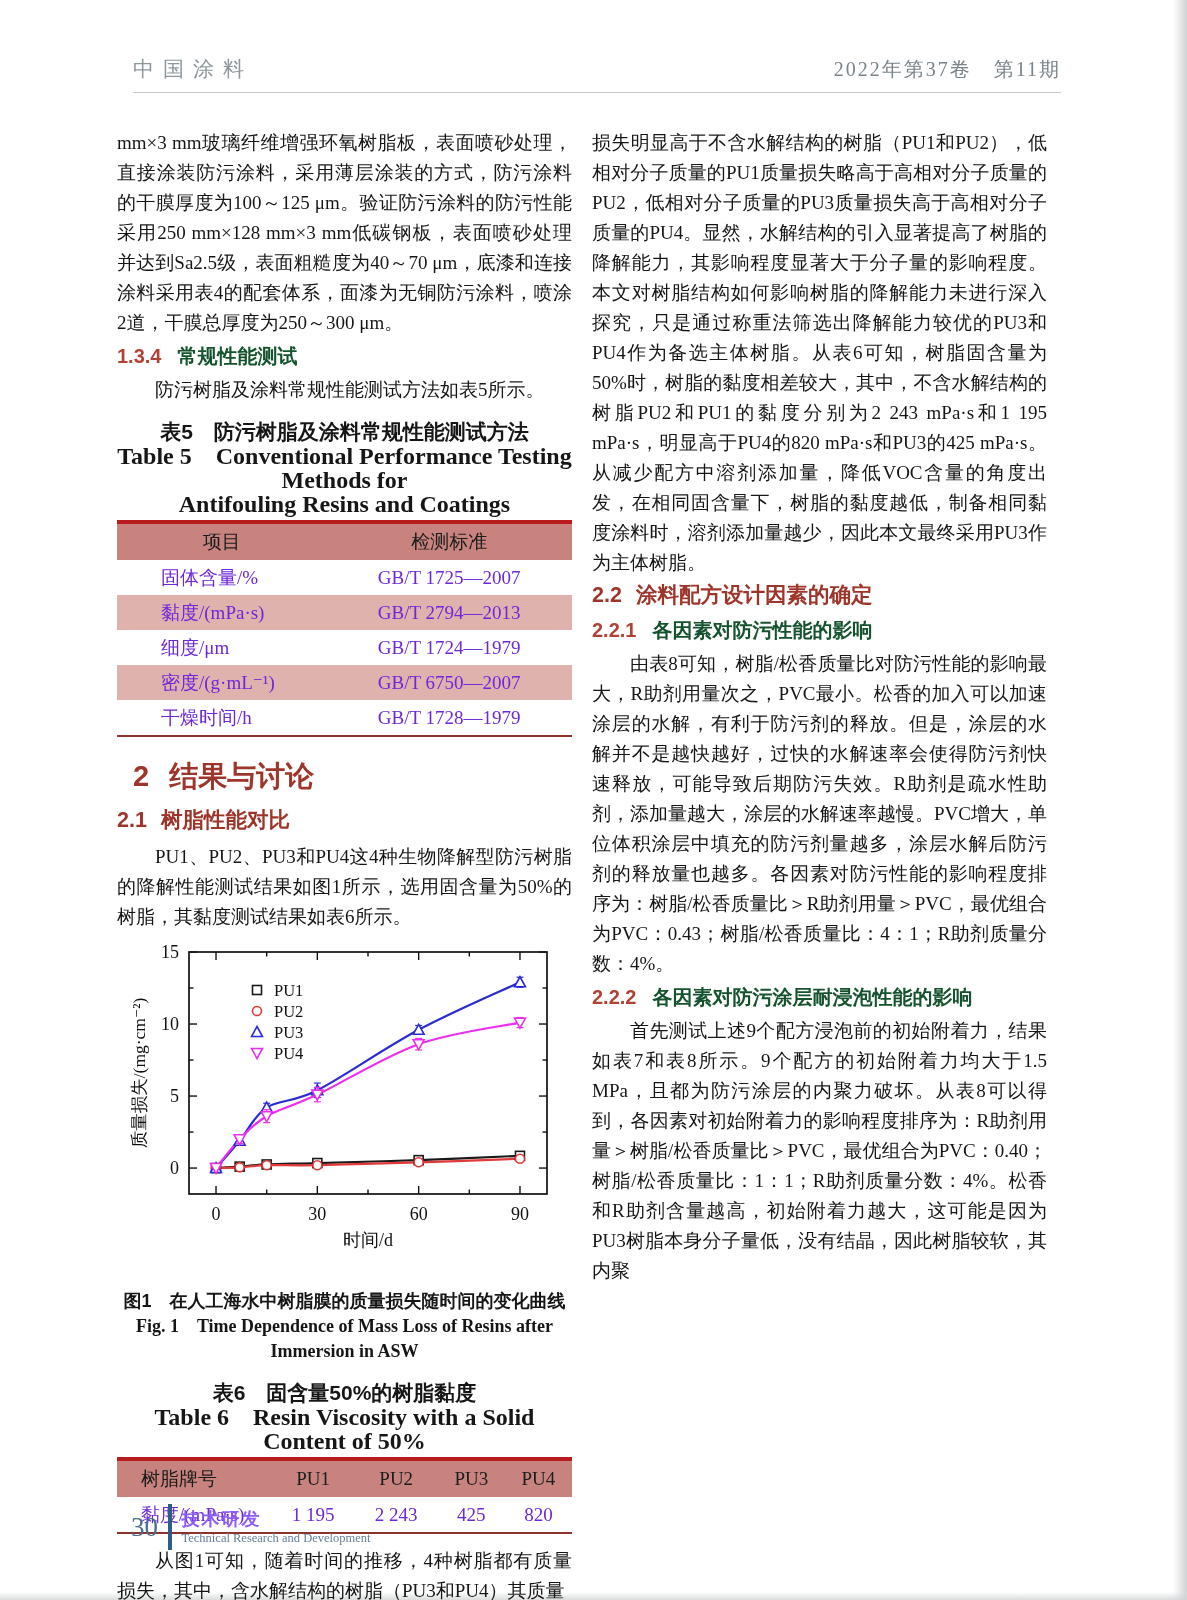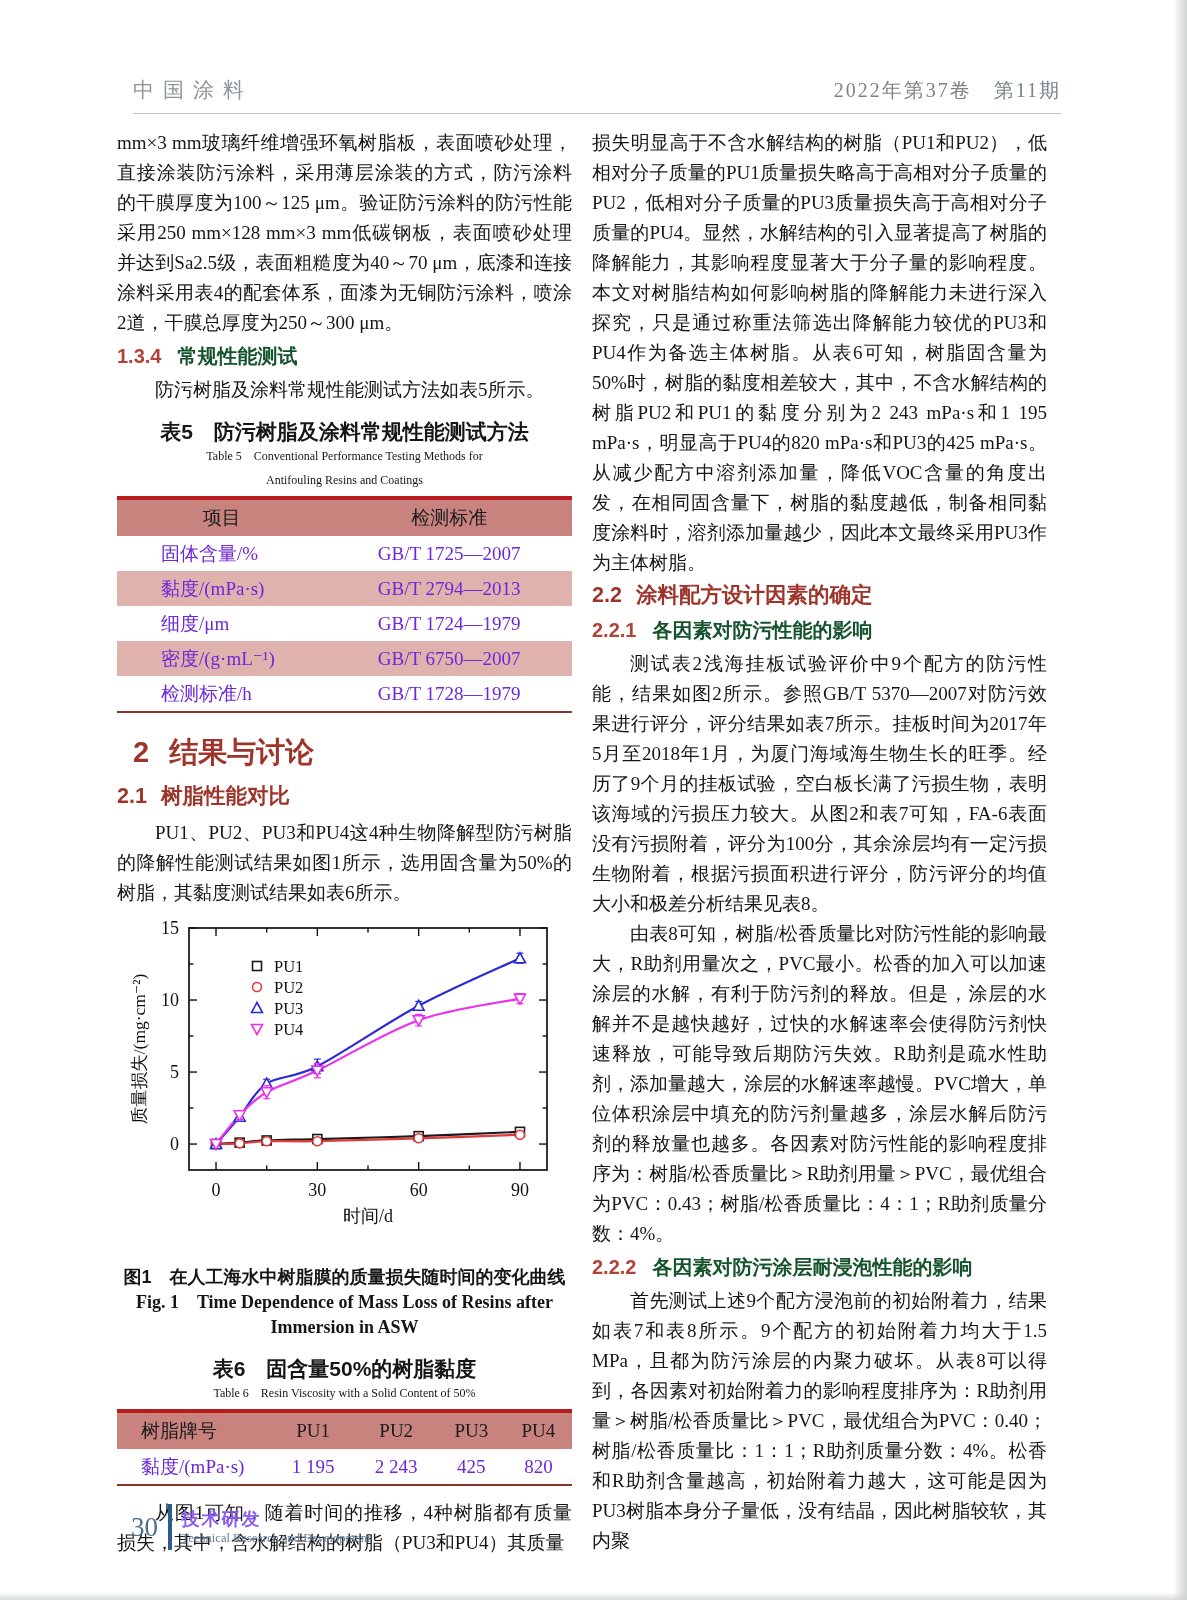--- a/index.html
+++ b/index.html
@@ -2,42 +2,42 @@
 <html><head>
 <meta charset="utf-8">
 <style>
   html,body{margin:0;padding:0;background:#ffffff;}
   .page{position:relative;width:1187px;height:1600px;background:#ffffff;overflow:hidden;
         font-family:"Liberation Serif","DejaVu Serif",serif;color:#161616;}
   .edge-r{position:absolute;top:0;right:0;width:14px;height:100%;
           background:linear-gradient(to right,rgba(205,209,210,0),rgba(200,204,205,.85));}
   .edge-b{position:absolute;bottom:0;left:0;width:100%;height:8px;
           background:linear-gradient(to bottom,rgba(215,218,219,0),rgba(208,211,212,.8));}
-  .page-header{position:absolute;top:76px;left:133px;right:126px;display:flex;
+  .page-header{position:absolute;top:55px;left:133px;right:126px;display:flex;
                justify-content:space-between;align-items:center;
                border-bottom:1.5px solid #c2c9cc;padding-bottom:9px;}
   .journal{font-size:21px;color:#8d969b;letter-spacing:9px;}
   .issue{font-size:20px;color:#79838a;letter-spacing:2px;}
   .columns{position:absolute;top:128px;left:117px;width:930px;display:flex;gap:20px;}
   .col{width:455px;}
   p.body{font-size:19px;line-height:30px;text-align:justify;margin:0;}
   p.indent{text-indent:2em;}
   .h1{font-family:"Liberation Sans","DejaVu Sans",sans-serif;font-weight:700;font-size:29px;
       color:#9e352b;margin:20px 16px 8px;}
   .h1 .num{margin-right:20px;}
   .h2{font-family:"Liberation Sans","DejaVu Sans",sans-serif;font-weight:700;font-size:21.5px;
       color:#9e352b;margin:2px 0 8px;}
   .h2 .num{margin-right:14px;}
   .h3{font-family:"Liberation Sans","DejaVu Sans",sans-serif;font-size:20px;margin:5px 0 5px;}
   .h3 .num{color:#b04336;font-weight:700;margin-right:16px;}
   .h3 .ttl{color:#14532d;font-weight:600;}
   .tablecap{text-align:center;margin:14px 0 4px;}
   .tablecap .zh{font-family:"Liberation Sans","DejaVu Sans",sans-serif;font-weight:700;
                 font-size:21px;line-height:25px;}
-  .tablecap .en{font-weight:400;font-size:12px;line-height:24px;}
+  .tablecap .en{font-weight:700;font-size:24px;line-height:24px;}
   table.ptable{width:100%;border-collapse:collapse;margin:2px 0 0;
                border-top:4px solid #b91c1c;border-bottom:2px solid #8e332c;font-size:19px;}
   table.ptable th{background:#c8837f;font-weight:400;padding:5px 2px;text-align:center;color:#1c1c1c;}
   table.ptable td{padding:4.5px 2px;color:#6d28d9;}
   table.ptable tbody tr:nth-child(even) td{background:#e0b2ae;}
   table.t5 th:first-child,table.t5 td:first-child{width:46%;}
   table.t5 td:first-child{text-align:left;padding-left:44px;}
   table.t5 td:last-child{text-align:center;}
   table.t6 td:first-child,table.t6 th:first-child{width:34%;text-align:left;padding-left:24px;}
   table.t6 th:first-child{text-align:left;}
@@ -101,21 +101,21 @@
             </tr>
             <tr>
               <td>细度/μm</td>
               <td>GB/T 1724—1979</td>
             </tr>
             <tr>
               <td>密度/(g·mL⁻¹)</td>
               <td>GB/T 6750—2007</td>
             </tr>
             <tr>
-              <td>检测标准/h</td>
+              <td>干燥时间/h</td>
               <td>GB/T 1728—1979</td>
             </tr>
           </tbody>
       </table>
 
       <div class="h1">
         <span class="num">2</span><span>结果与讨论</span>
       </div>
       <div class="h2">
         <span class="num">2.1</span><span>树脂性能对比</span>
@@ -300,21 +300,20 @@
     <div class="col">
       <p class="body">损失明显高于不含水解结构的树脂（PU1和PU2），低相对分子质量的PU1质量损失略高于高相对分子质量的PU2，低相对分子质量的PU3质量损失高于高相对分子质量的PU4。显然，水解结构的引入显著提高了树脂的降解能力，其影响程度显著大于分子量的影响程度。本文对树脂结构如何影响树脂的降解能力未进行深入探究，只是通过称重法筛选出降解能力较优的PU3和PU4作为备选主体树脂。从表6可知，树脂固含量为50%时，树脂的黏度相差较大，其中，不含水解结构的树脂PU2和PU1的黏度分别为2 243 mPa·s和1 195 mPa·s，明显高于PU4的820 mPa·s和PU3的425 mPa·s。从减少配方中溶剂添加量，降低VOC含量的角度出发，在相同固含量下，树脂的黏度越低，制备相同黏度涂料时，溶剂添加量越少，因此本文最终采用PU3作为主体树脂。</p>
 
       <div class="h2">
         <span class="num">2.2</span><span>涂料配方设计因素的确定</span>
       </div>
       <div class="h3">
         <span class="num">2.2.1</span><span class="ttl">各因素对防污性能的影响</span>
       </div>
 
-      <p class="body indent">测试表2浅海挂板试验评价中9个配方的防污性能，结果如图2所示。参照GB/T 5370—2007对防污效果进行评分，评分结果如表7所示。挂板时间为2017年5月至2018年1月，为厦门海域海生物生长的旺季。经历了9个月的挂板试验，空白板长满了污损生物，表明该海域的污损压力较大。从图2和表7可知，FA-6表面没有污损附着，评分为100分，其余涂层均有一定污损生物附着，根据污损面积进行评分，防污评分的均值大小和极差分析结果见表8。</p>
       <p class="body indent">由表8可知，树脂/松香质量比对防污性能的影响最大，R助剂用量次之，PVC最小。松香的加入可以加速涂层的水解，有利于防污剂的释放。但是，涂层的水解并不是越快越好，过快的水解速率会使得防污剂快速释放，可能导致后期防污失效。R助剂是疏水性助剂，添加量越大，涂层的水解速率越慢。PVC增大，单位体积涂层中填充的防污剂量越多，涂层水解后防污剂的释放量也越多。各因素对防污性能的影响程度排序为：树脂/松香质量比＞R助剂用量＞PVC，最优组合为PVC：0.43；树脂/松香质量比：4：1；R助剂质量分数：4%。</p>
 
       <div class="h3">
         <span class="num">2.2.2</span><span class="ttl">各因素对防污涂层耐浸泡性能的影响</span>
       </div>
 
       <p class="body indent">首先测试上述9个配方浸泡前的初始附着力，结果如表7和表8所示。9个配方的初始附着力均大于1.5 MPa，且都为防污涂层的内聚力破坏。从表8可以得到，各因素对初始附着力的影响程度排序为：R助剂用量＞树脂/松香质量比＞PVC，最优组合为PVC：0.40；树脂/松香质量比：1：1；R助剂质量分数：4%。松香和R助剂含量越高，初始附着力越大，这可能是因为PU3树脂本身分子量低，没有结晶，因此树脂较软，其内聚</p>
     </div>
   </div>
 

